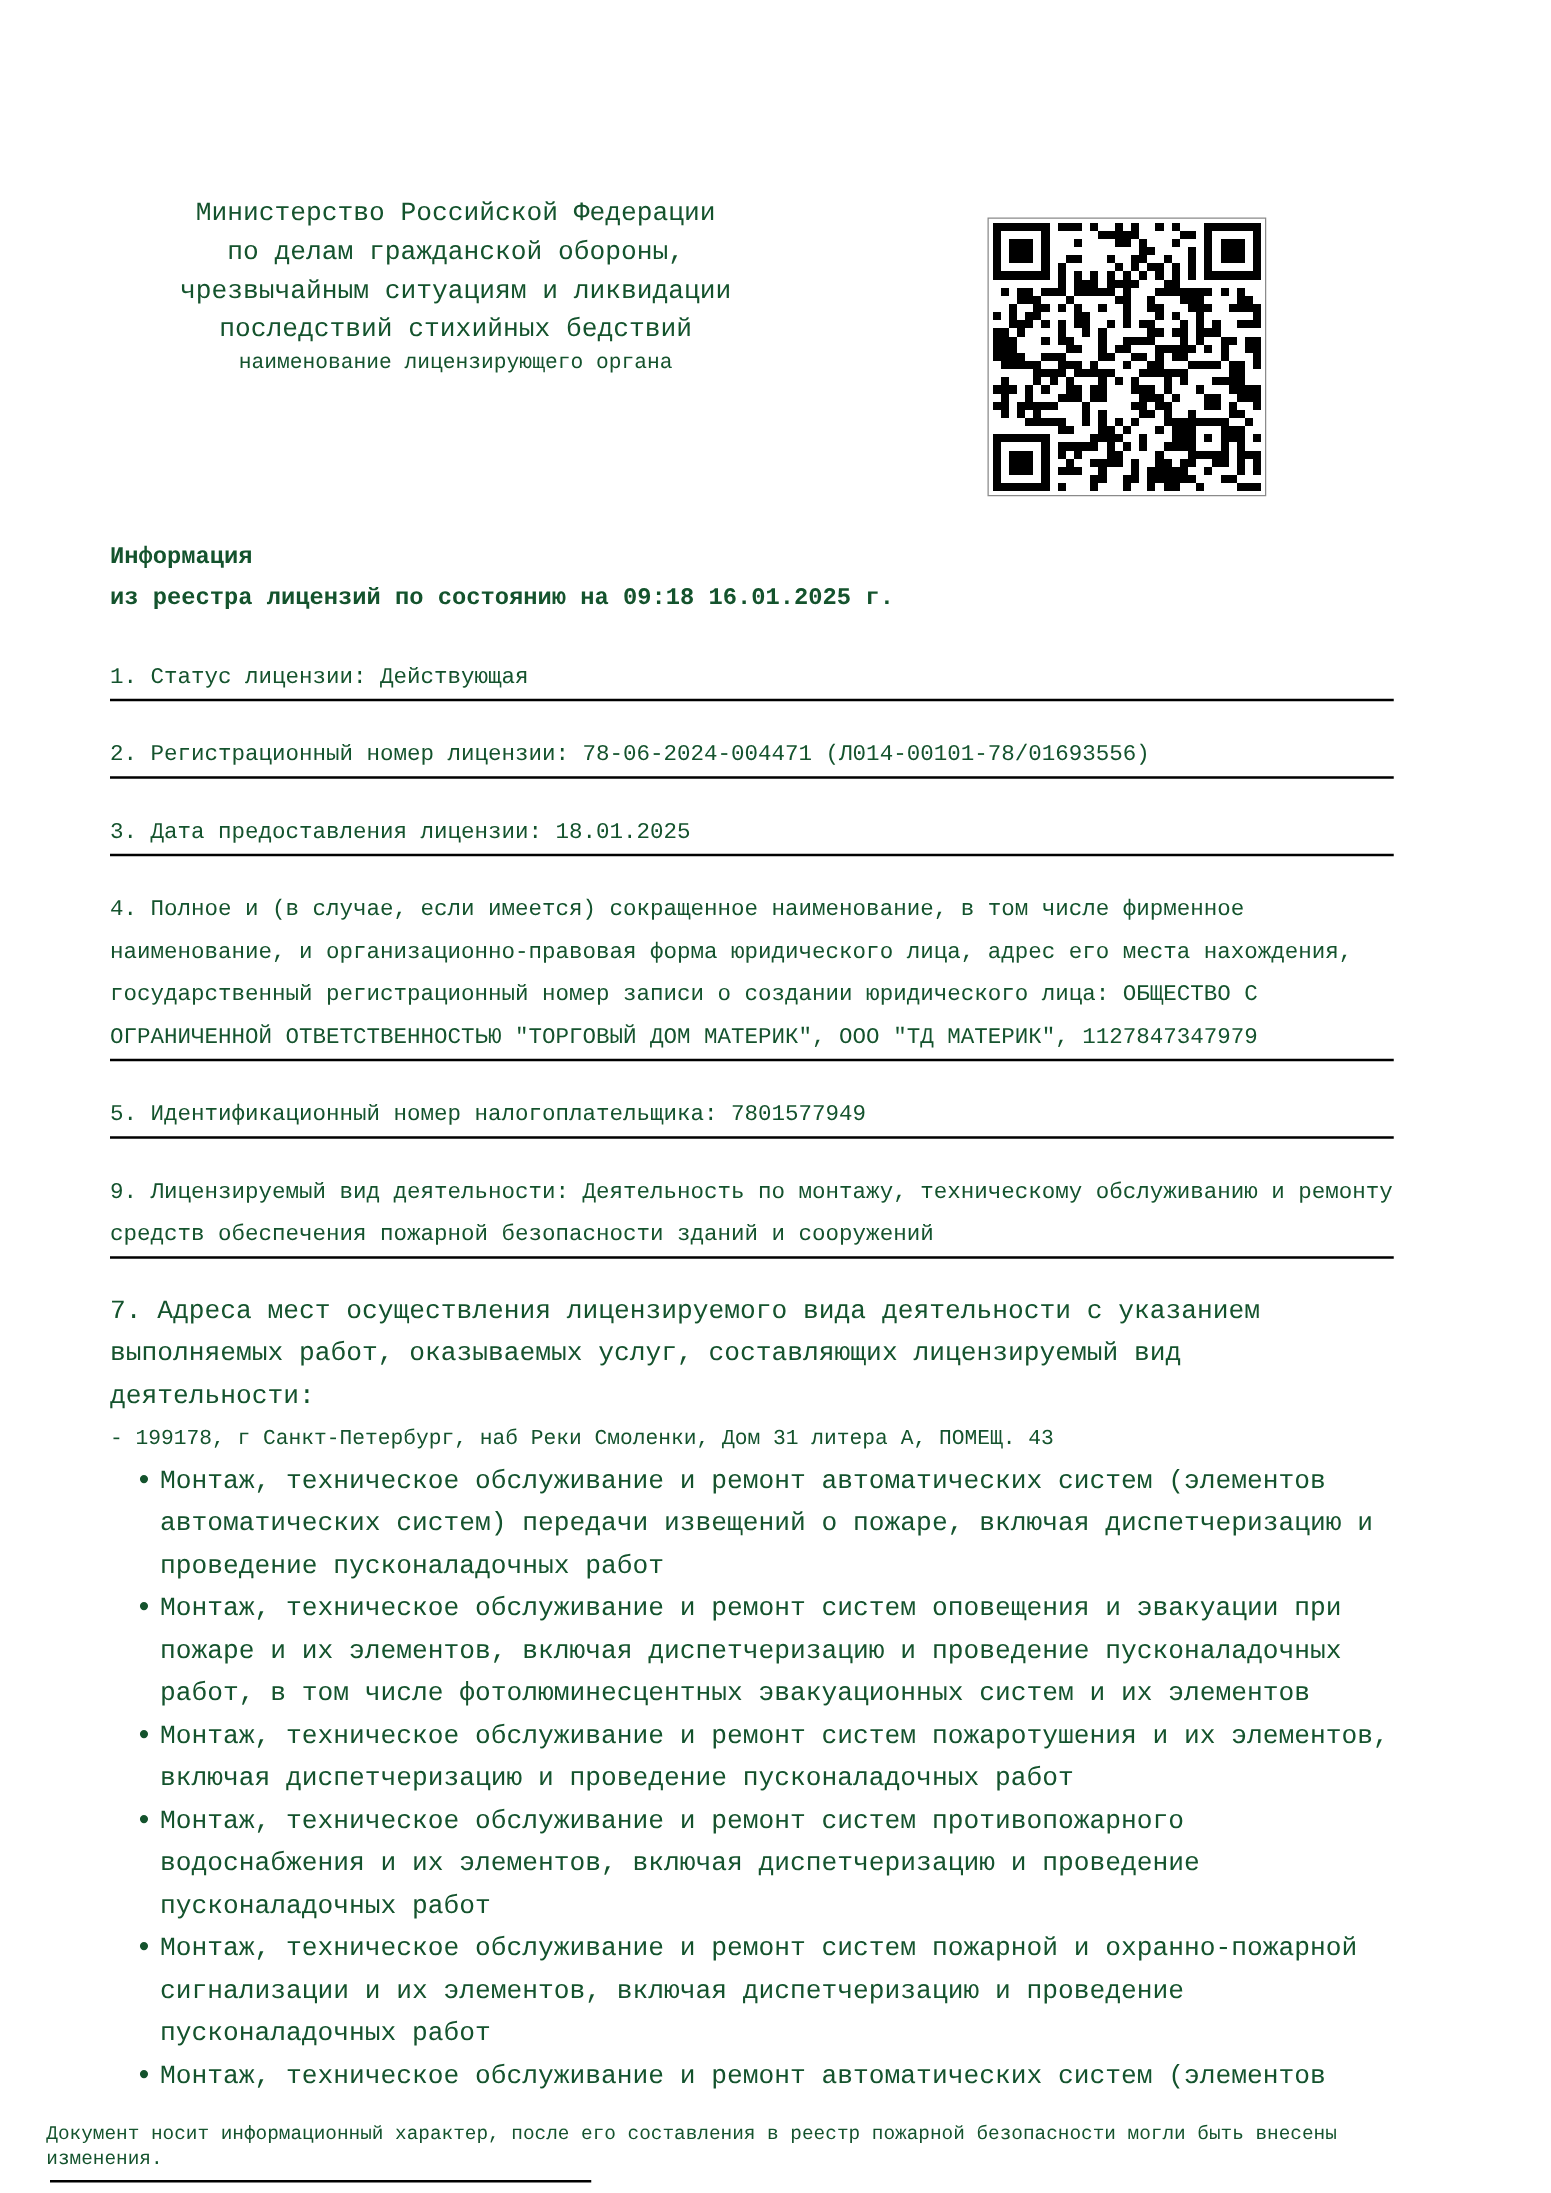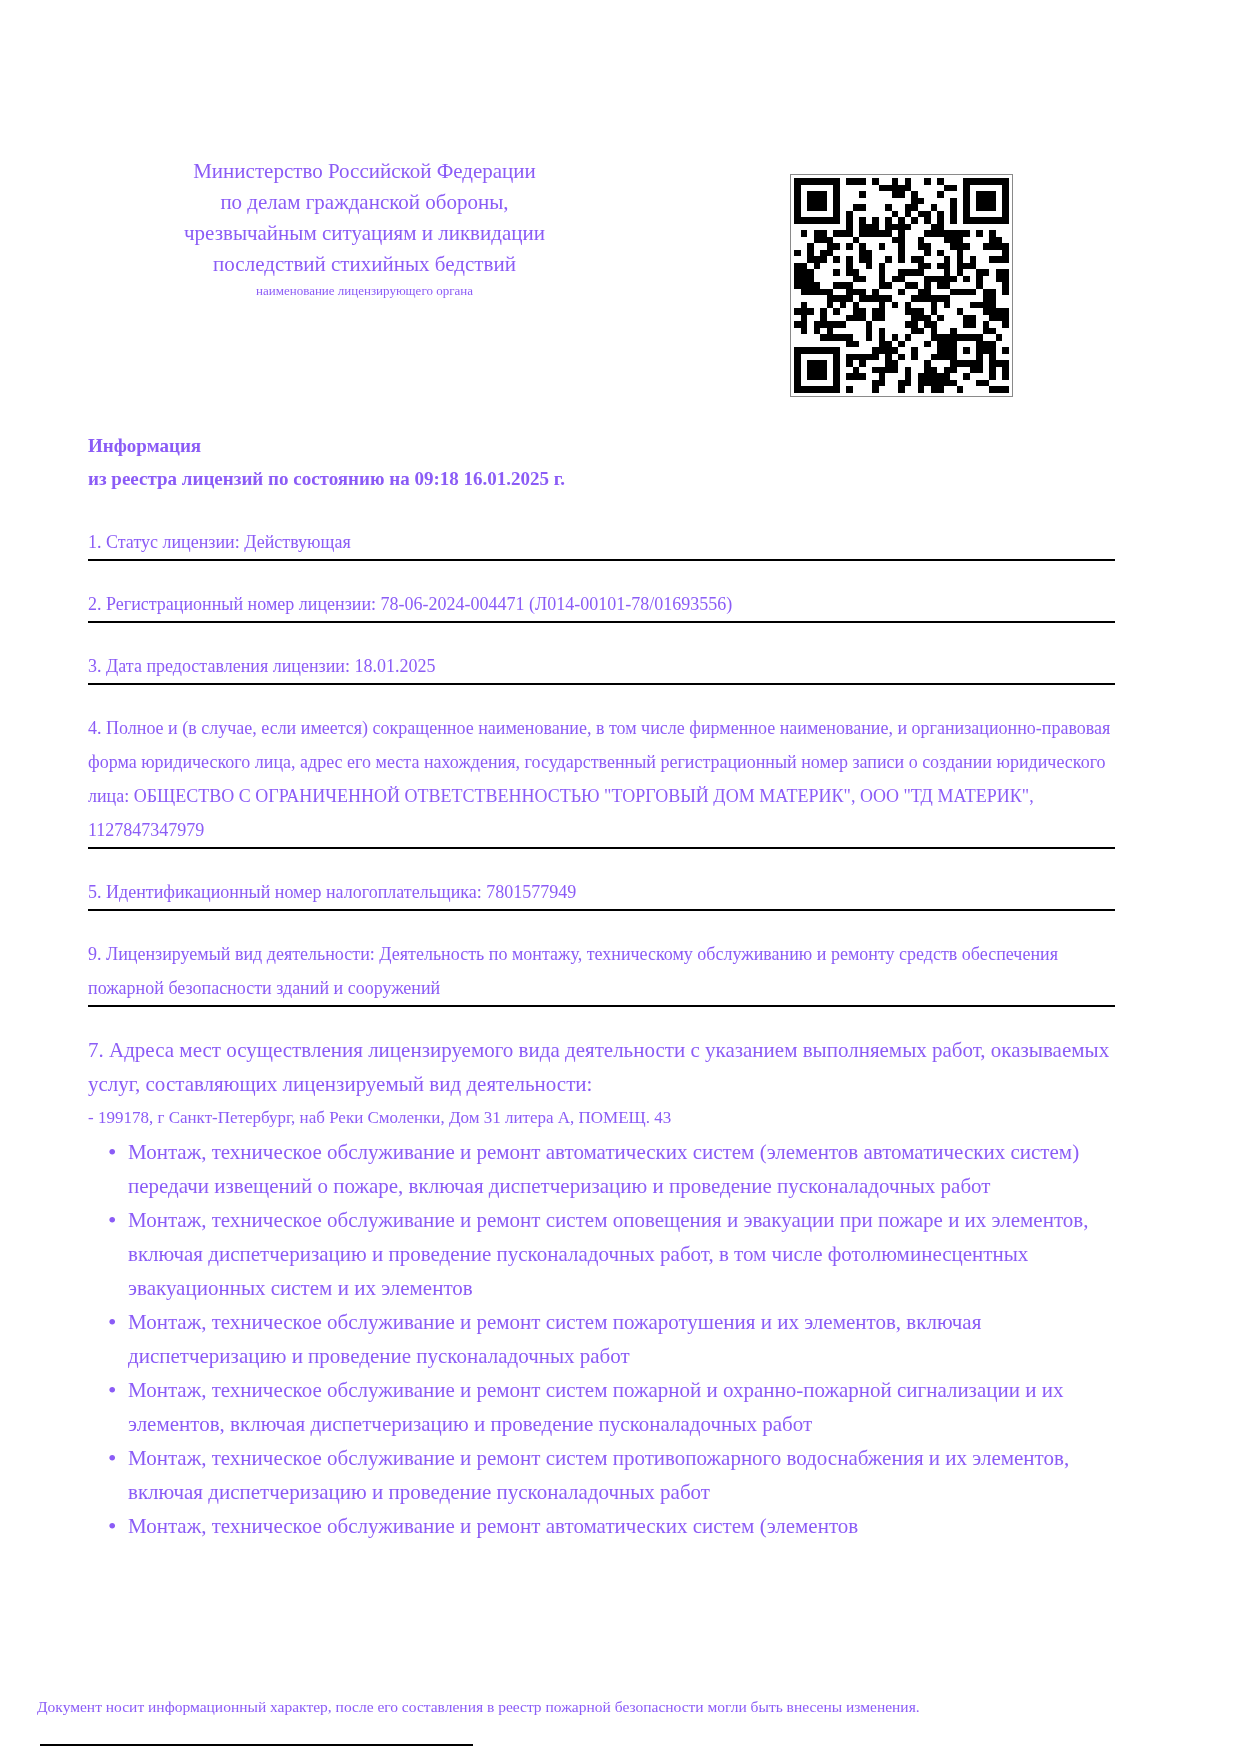--- a/index.html
+++ b/index.html
@@ -2,22 +2,22 @@
 <html><head>
 <meta charset="utf-8">
 <style>
   * { margin: 0; padding: 0; box-sizing: border-box; }
   html, body { background: #ffffff; }
   .page {
     position: relative;
     width: 1157px;
     height: 1754px;
     background: #ffffff;
-    color: #8b5cf6;
-    font-family: Liberation Serif, serif;
+    color: #14532d;
+    font-family: Liberation Mono, monospace;
     overflow: hidden;
   }
   .content {
     position: absolute;
     left: 88px;
     top: 0;
     width: 1027px;
   }
   .header-row {
     display: flex;
@@ -28,21 +28,21 @@
   .ministry-block {
     width: 505px;
     margin-left: 24px;
     text-align: center;
   }
   .ministry-line {
     font-size: 21px;
     line-height: 31px;
   }
   .ministry-caption {
-    font-size: 13px;
+    font-size: 17px;
     line-height: 22px;
   }
   .qr-wrap {
     width: 223px;
     height: 223px;
     margin-right: 102px;
     margin-top: 18px;
     border: 1px solid #8a8a8a;
     background: #ffffff;
     padding: 3px;
@@ -138,22 +138,22 @@
       <div class="field">9. Лицензируемый вид деятельности: Деятельность по монтажу, техническому обслуживанию и ремонту средств обеспечения пожарной безопасности зданий и сооружений</div>
     </div>
 
     <div class="section7">
       <div>7. Адреса мест осуществления лицензируемого вида деятельности с указанием выполняемых работ, оказываемых услуг, составляющих лицензируемый вид деятельности:</div>
       <div class="address-line">- 199178, г Санкт-Петербург, наб Реки Смоленки, Дом 31 литера А, ПОМЕЩ. 43</div>
       <ul class="works-list">
         <li>Монтаж, техническое обслуживание и ремонт автоматических систем (элементов автоматических систем) передачи извещений о пожаре, включая диспетчеризацию и проведение пусконаладочных работ</li>
         <li>Монтаж, техническое обслуживание и ремонт систем оповещения и эвакуации при пожаре и их элементов, включая диспетчеризацию и проведение пусконаладочных работ, в том числе фотолюминесцентных эвакуационных систем и их элементов</li>
         <li>Монтаж, техническое обслуживание и ремонт систем пожаротушения и их элементов, включая диспетчеризацию и проведение пусконаладочных работ</li>
+        <li>Монтаж, техническое обслуживание и ремонт систем противопожарного водоснабжения и их элементов, включая диспетчеризацию и проведение пусконаладочных работ</li>
         <li>Монтаж, техническое обслуживание и ремонт систем пожарной и охранно-пожарной сигнализации и их элементов, включая диспетчеризацию и проведение пусконаладочных работ</li>
-        <li>Монтаж, техническое обслуживание и ремонт систем противопожарного водоснабжения и их элементов, включая диспетчеризацию и проведение пусконаладочных работ</li>
         <li>Монтаж, техническое обслуживание и ремонт автоматических систем (элементов</li>
       </ul>
     </div>
 
   </div>
 
   <div class="footer-note">Документ носит информационный характер, после его составления в реестр пожарной безопасности могли быть внесены изменения.</div>
   <div class="bottom-rule"></div>
 </div>
 

